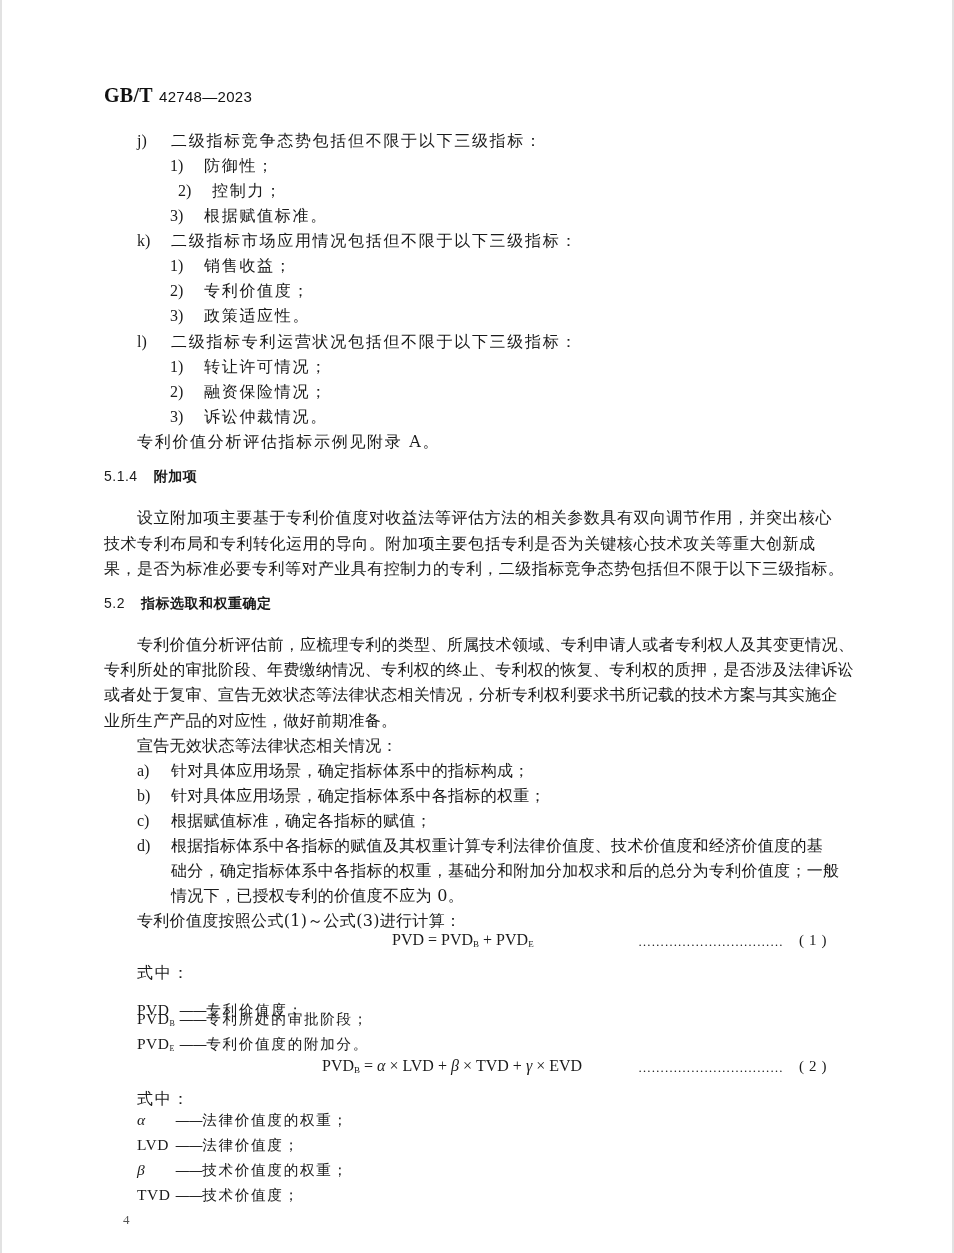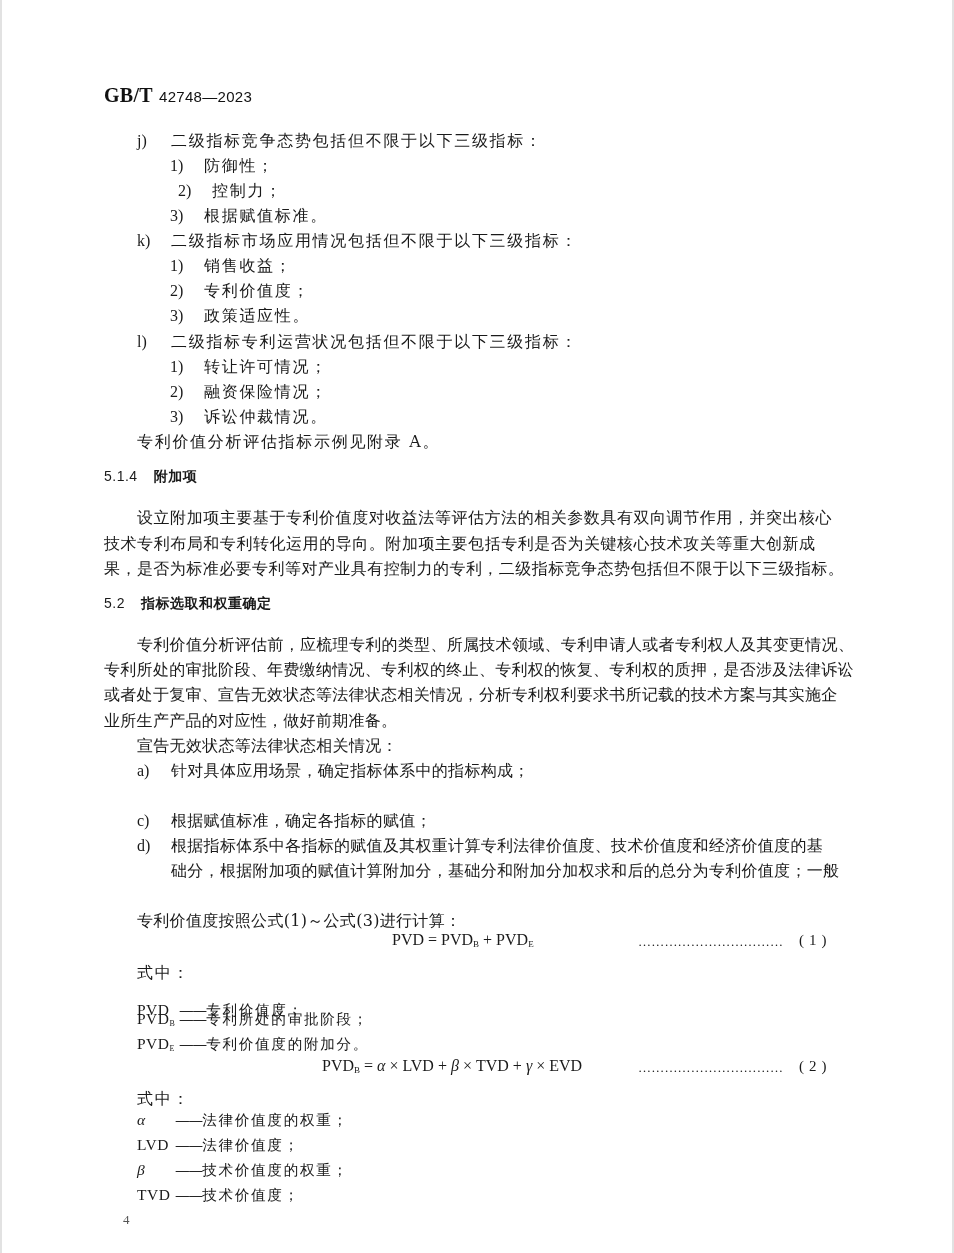--- a/index.html
+++ b/index.html
@@ -182,27 +182,31 @@
   <div class="line" style="left:135px; top:632px; letter-spacing:0.3px;">专利价值分析评估前，应梳理专利的类型、所属技术领域、专利申请人或者专利权人及其变更情况、</div>
   <div class="line" style="left:102px; top:657px; letter-spacing:0.3px;">专利所处的审批阶段、年费缴纳情况、专利权的终止、专利权的恢复、专利权的质押，是否涉及法律诉讼</div>
   <div class="line" style="left:102px; top:682px; letter-spacing:0.3px;">或者处于复审、宣告无效状态等法律状态相关情况，分析专利权利要求书所记载的技术方案与其实施企</div>
   <div class="line" style="left:102px; top:708px; letter-spacing:0.3px;">业所生产产品的对应性，做好前期准备。</div>
 
   <div class="line" style="left:135px; top:733px; letter-spacing:0.3px;">宣告无效状态等法律状态相关情况：</div>
 
   <div class="line" style="left:135px; top:758px; letter-spacing:0.3px;">
     <span class="mk" style="width:34px;">a)</span><span>针对具体应用场景，确定指标体系中的指标构成；</span>
   </div>
+  <div class="line" style="left:135px; top:783px; letter-spacing:0.3px;">
+    <span class="mk" style="width:34px;">b)</span><span>针对具体应用场景，确定指标体系中各指标的权重；</span>
+  </div>
   <div class="line" style="left:135px; top:808px; letter-spacing:0.3px;">
     <span class="mk" style="width:34px;">c)</span><span>根据赋值标准，确定各指标的赋值；</span>
   </div>
   <div class="line" style="left:135px; top:833px; letter-spacing:0.3px;">
     <span class="mk" style="width:34px;">d)</span><span>根据指标体系中各指标的赋值及其权重计算专利法律价值度、技术价值度和经济价值度的基</span>
   </div>
-  <div class="line" style="left:169px; top:858px; letter-spacing:0.3px;">础分，根据附加项的赋值计算附加分，基础分和附加分加权求和后的总分为专利价值度；一般</div>
+  <div class="line" style="left:169px; top:858px; letter-spacing:0.3px;">础分，确定指标体系中各指标的权重，基础分和附加分加权求和后的总分为专利价值度；一般</div>
+  <div class="line" style="left:169px; top:883px; letter-spacing:0.3px;">情况下，已授权专利的价值度不应为 0。</div>
 
   <div class="line" style="left:135px; top:908px; letter-spacing:0.3px;">专利价值度按照公式(1)～公式(3)进行计算：</div>
 
   <div class="eq" style="left:390px; top:931px;">
     <span>PVD</span>
     <span>=</span>
     <span>PVD</span><sub>B</sub>
     <span>+</span>
     <span>PVD</span><sub>E</sub>
   </div>

